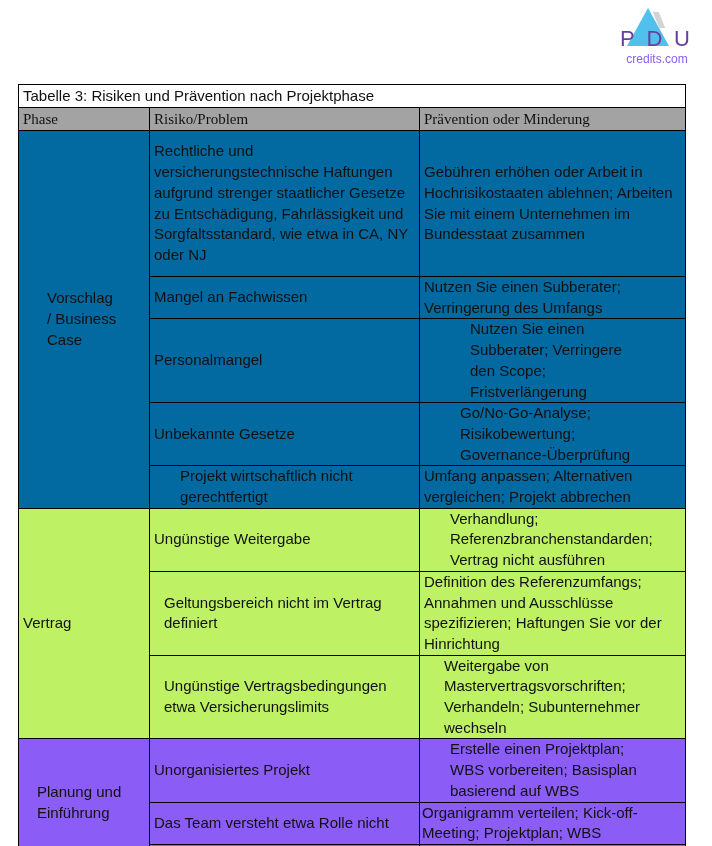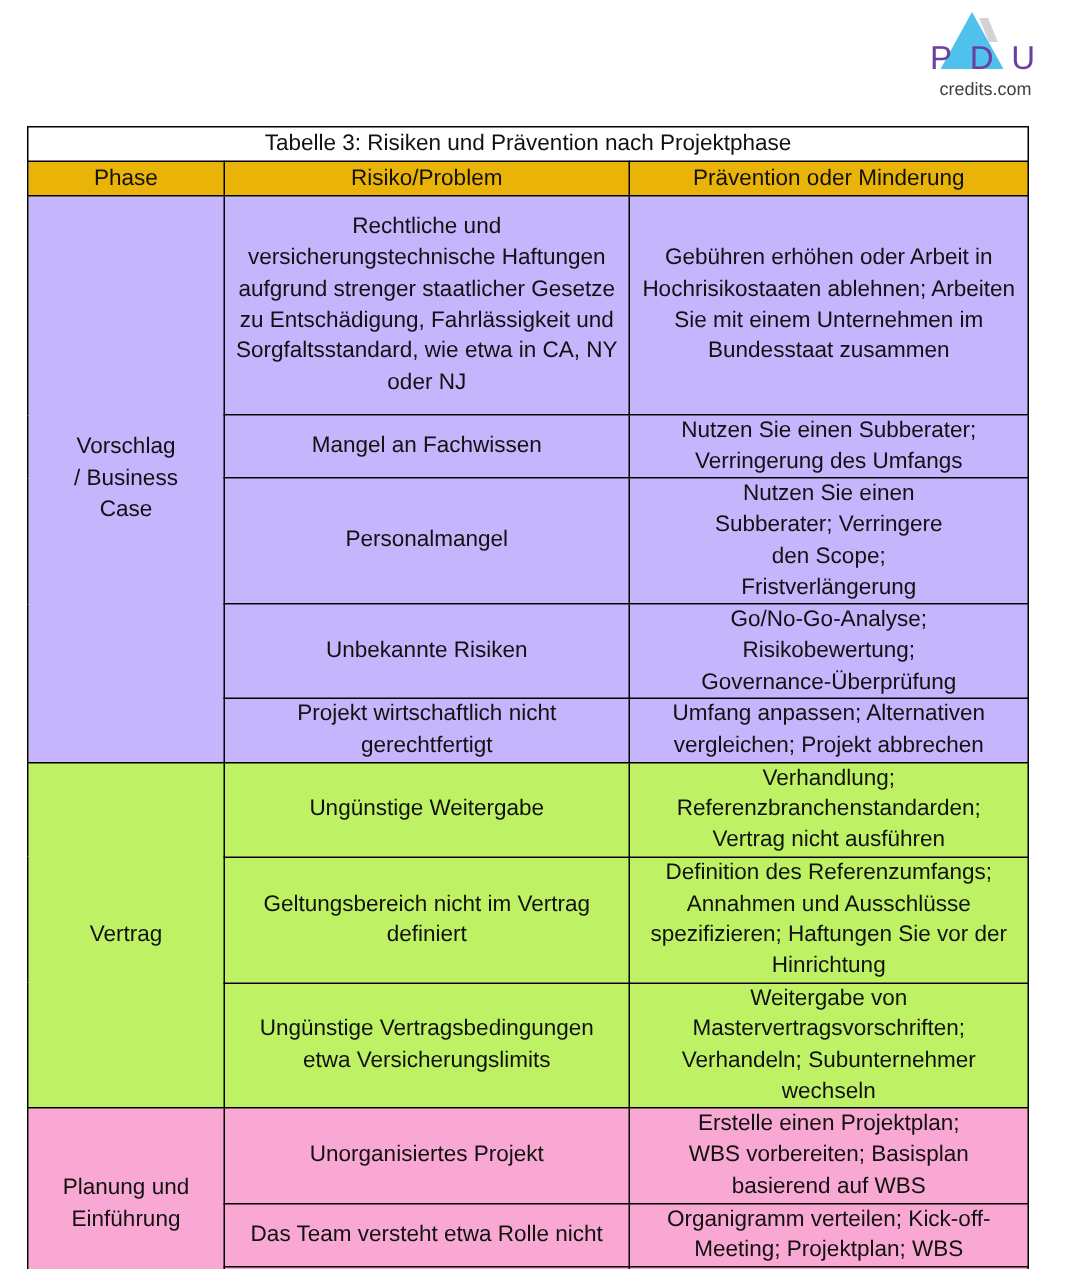--- a/index.html
+++ b/index.html
@@ -7,30 +7,30 @@
            font-family: "Liberation Sans", sans-serif; color: #111; }
     .logo { position: absolute; left: 612px; top: 6px; width: 80px; height: 62px; }
     .logo .tri { position: absolute; left: 15px; top: 2px; width: 0; height: 0;
       border-left: 21px solid transparent; border-right: 21px solid transparent;
       border-bottom: 38px solid #4fc1ec; }
     .logo .tri-shade { position: absolute; left: 44px; top: 6px; width: 6px; height: 16px;
       background: #c8c8c8; transform: skewX(22deg); opacity: .8; }
     .logo .letters { position: absolute; left: 8px; top: 22px; width: 70px; display: flex;
       justify-content: space-between; font-size: 22px; color: #6b3fa0; line-height: 22px; }
     .logo .sub { position: absolute; left: 8px; top: 46px; width: 74px; font-size: 12px;
-      color: #404040; text-align: center; }
+      color: #8b5cf6; text-align: center; }
     table { position: absolute; left: 18px; top: 84px; width: 667px; border-collapse: collapse;
       table-layout: fixed; font-size: 15px; line-height: 20.7px; }
-    td, th { border: 1.3px solid #000; text-align: center; vertical-align: middle;
+    td, th { border: 1.3px solid #000; text-align: left; vertical-align: middle;
       padding: 0 4px; font-weight: normal; }
     .title-row td { background: #fff; height: 22px; }
-    .head-row td { background: #eab308; height: 22px; }
-    .g1 td { background: #c4b5fd; }
+    .head-row td { background: #a3a3a3; height: 22px; font-family: Liberation Serif, serif; }
+    .g1 td { background: #0369a1; }
     .g2 td { background: #bef264; }
-    .g3 td { background: #f9a8d4; }
+    .g3 td { background: #8b5cf6; }
   </style>
 </head>
 <body>
 
 <div class="logo">
   <div class="tri"></div>
   <div class="tri-shade"></div>
   <div class="letters">
     <span>P</span>
     <span>D</span>
@@ -62,21 +62,21 @@
   </tr>
   <tr class="g1" style="height:42px">
     <td>Mangel an Fachwissen</td>
     <td>Nutzen Sie einen Subberater; Verringerung des Umfangs</td>
   </tr>
   <tr class="g1" style="height:62px">
     <td>Personalmangel</td>
     <td style="padding:0 50px">Nutzen Sie einen Subberater; Verringere den Scope; Fristverlängerung</td>
   </tr>
   <tr class="g1" style="height:62px">
-    <td>Unbekannte Risiken</td>
+    <td>Unbekannte Gesetze</td>
     <td style="padding:0 40px">Go/No-Go-Analyse; Risikobewertung; Governance-Überprüfung</td>
   </tr>
   <tr class="g1" style="height:42px">
     <td style="padding:0 30px">Projekt wirtschaftlich nicht gerechtfertigt</td>
     <td>Umfang anpassen; Alternativen vergleichen; Projekt abbrechen</td>
   </tr>
 
   <tr class="g2" style="height:62px">
     <td rowspan="3">Vertrag</td>
     <td>Ungünstige Weitergabe</td>

